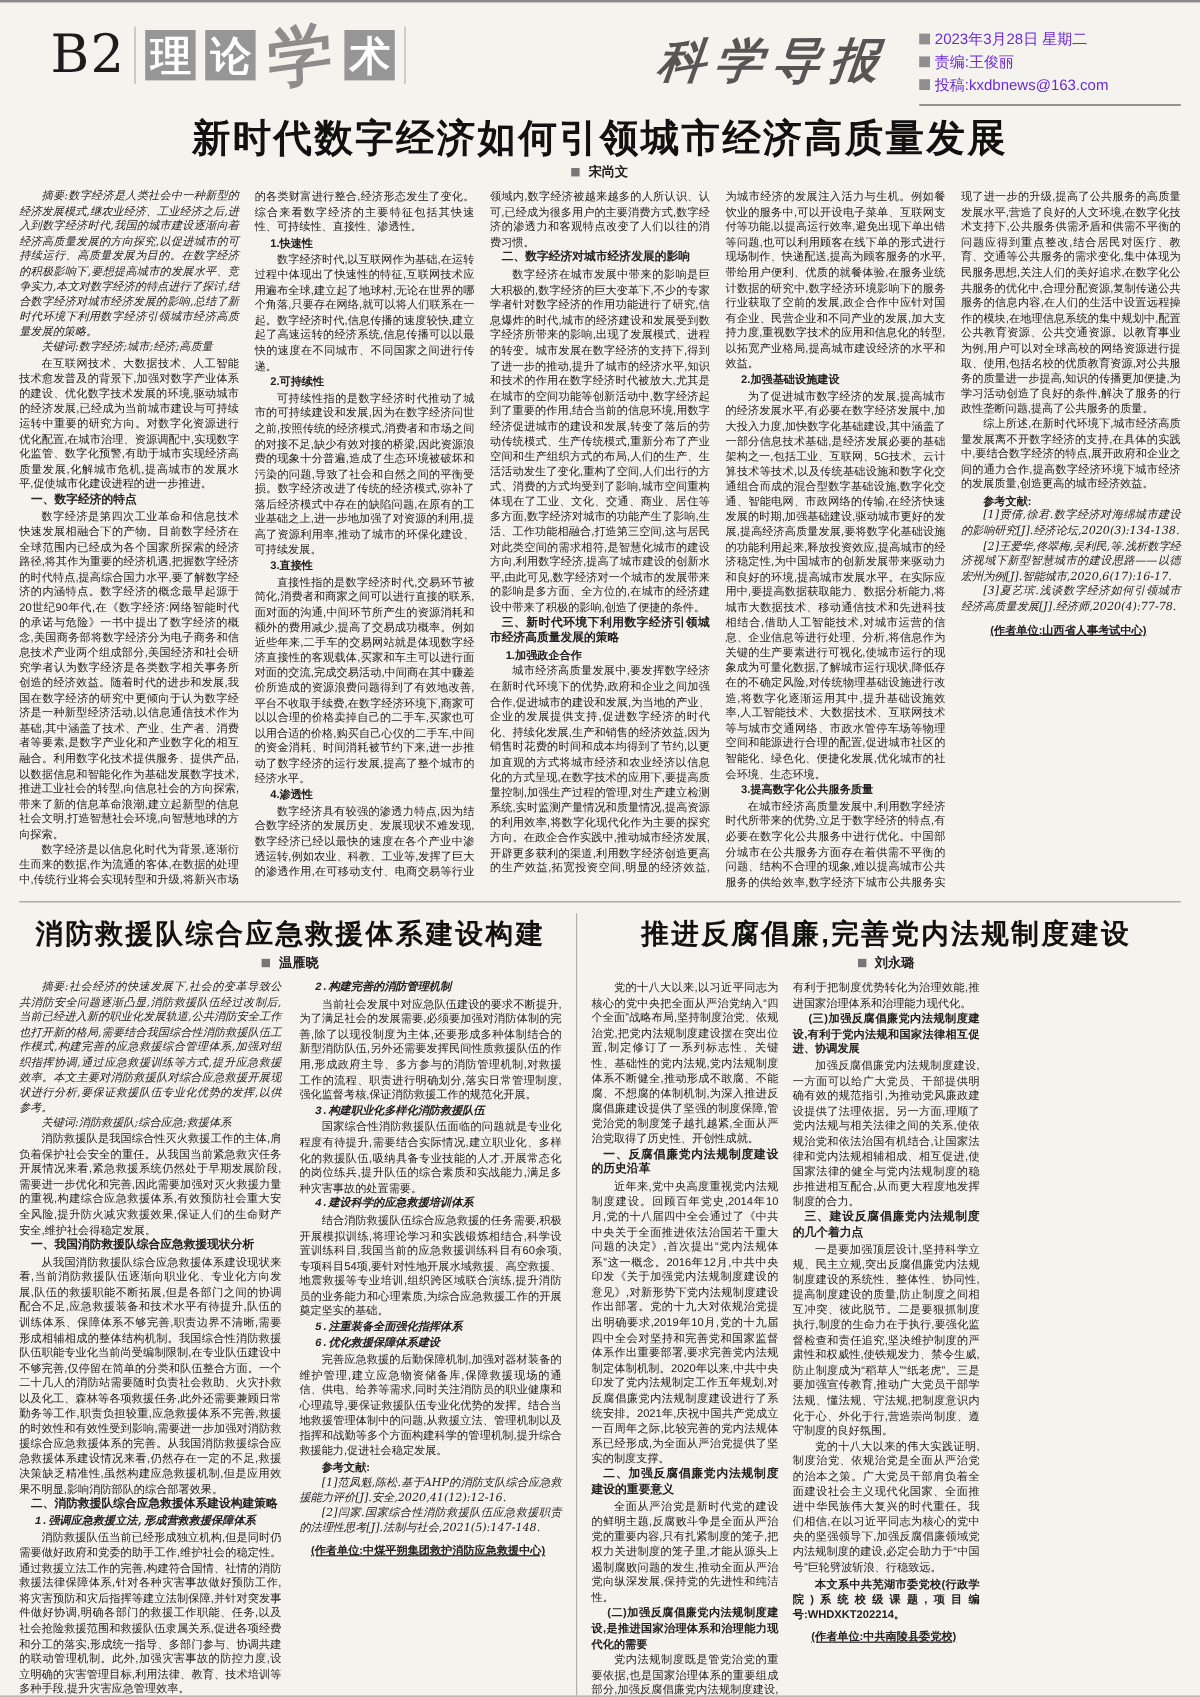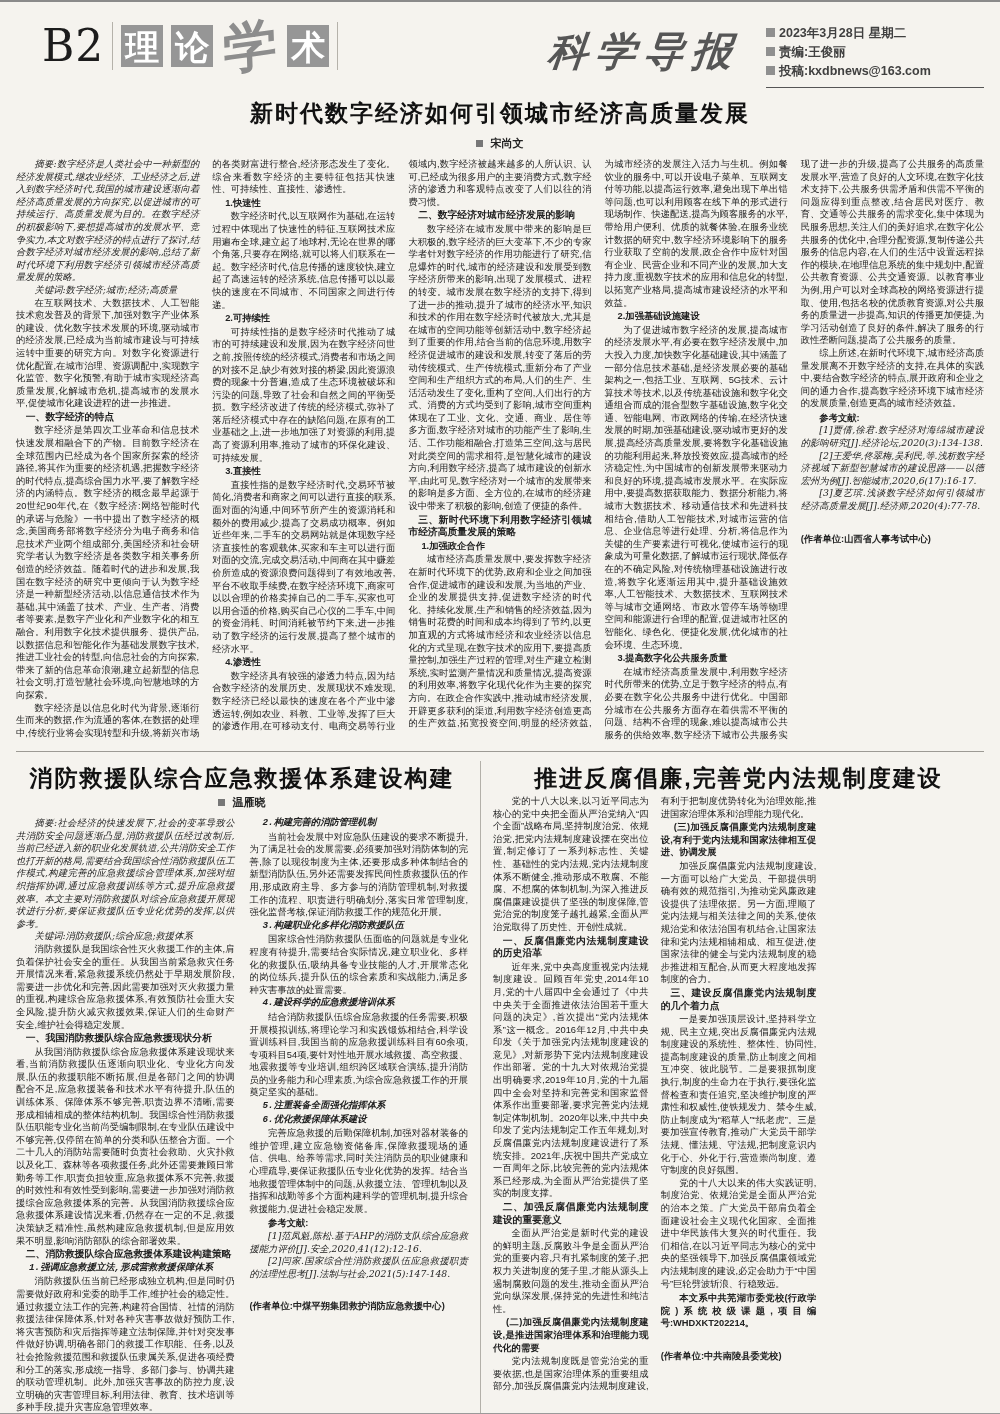--- a/index.html
+++ b/index.html
@@ -16,42 +16,42 @@
   .pageno{font-family:"DejaVu Serif",serif;font-weight:400;font-size:44px;line-height:52px;letter-spacing:1px;margin-left:26px;}
   .vsep{width:1px;height:48px;background:#b5b2aa;}
   .secbox{display:inline-block;width:42px;height:42px;background:#969696;color:#fff;
     font-size:34px;font-weight:900;text-align:center;line-height:44px;}
   .seccallig{display:inline-block;font-family:"DejaVu Serif",serif;font-size:54px;line-height:46px;
     color:#8d8d8d;font-weight:900;transform:rotate(-8deg) skewX(-6deg);margin:0 2px;}
   .hdr-right{display:flex;align-items:flex-start;gap:26px;padding-top:6px;}
   .masthead{font-family:"DejaVu Serif",serif;font-style:italic;font-weight:700;font-size:40px;
     color:#565656;letter-spacing:8px;transform:skewX(-6deg);line-height:58px;}
   .pubinfo{border-bottom:1.5px solid #555;padding:2px 2px 6px 0;min-width:216px;}
-  .pubinfo .line{font-size:12.5px;font-weight:700;color:#404040;line-height:19px;white-space:nowrap;}
+  .pubinfo .line{font-size:12.5px;font-weight:400;color:#6d28d9;line-height:19px;white-space:nowrap;}
   .sq{display:inline-block;width:9px;height:9px;background:#8f8f8f;margin-right:4px;}
   
   .art-title{font-weight:900;text-align:center;margin:6px 0 2px 0;letter-spacing:2px;color:#111;}
-  .t-big{font-size:23px;line-height:38px;font-family:Liberation Mono, monospace;}
+  .t-big{font-size:32px;line-height:38px;}
   .t-mid{font-size:23px;line-height:30px;}
   .byline{text-align:center;font-size:11px;font-weight:700;margin:2px 0 7px 0;color:#222;}
   .byline .sq{width:7px;height:7px;background:#777;}
   .body{column-fill:auto;font-size:9.3px;line-height:12.6px;text-align:justify;color:#222;}
   .cols5{column-count:5;column-gap:13px;height:584px;}
   .cols2{column-count:2;column-gap:15px;height:598px;}
   .cols3{column-count:3;column-gap:12px;height:598px;}
   .blk{margin:0;padding:0;}
   .b-para{text-indent:2em;}
   .b-abstract,.b-kw,.b-ref{font-family:"DejaVu Serif",serif;font-style:italic;text-indent:2em;}
   .b-kw{font-weight:400;}
   .b-h1{font-weight:900;text-indent:1em;font-size:9.8px;margin:1px 0;}
   .b-h2{font-weight:700;text-indent:1.4em;margin:1px 0;}
   .b-h2i{font-weight:700;font-style:italic;font-family:Liberation Mono, monospace;text-indent:1.4em;margin:1px 0;}
   .b-reftitle{font-weight:900;text-indent:2em;margin-top:2px;}
   .b-note{font-weight:700;text-indent:2em;margin-top:2px;}
-  .b-author{font-weight:900;text-align:left;padding-right:4px;margin-top:20px;}
+  .b-author{font-weight:900;text-align:center;padding-right:4px;margin-top:6px;text-decoration:underline;}
   
   .hdivider{border-top:1px solid #9c9a94;margin:9px 0 5px 0;}
   .bottom-row{display:flex;align-items:stretch;}
   .art-bl{width:452px;flex:none;}
   .vdivider{width:1px;background:#b3b0a9;margin:4px 12px 0 12px;flex:none;}
   .art-br{flex:1;min-width:0;}
 </style>
 </head>
 <body>
 
@@ -141,20 +141,21 @@
           <div class="blk b-ref">[1]范凤魁,陈松.基于AHP的消防支队综合应急救援能力评价[J].安全,2020,41(12):12-16.</div>
           <div class="blk b-ref">[2]闫家.国家综合性消防救援队伍应急救援职责的法理性思考[J].法制与社会,2021(5):147-148.</div>
           <div class="blk b-author">(作者单位:中煤平朔集团救护消防应急救援中心)</div>
         </div>
     </section>
 
     <div class="vdivider"></div>
 
     <section class="art-br">
       <h2 class="art-title t-mid">推进反腐倡廉,完善党内法规制度建设</h2>
+      <div class="byline"><span class="sq"></span> <span>刘永璐</span></div>
       <div class="body cols3">
           <div class="blk b-para">党的十八大以来,以习近平同志为核心的党中央把全面从严治党纳入“四个全面”战略布局,坚持制度治党、依规治党,把党内法规制度建设摆在突出位置,制定修订了一系列标志性、关键性、基础性的党内法规,党内法规制度体系不断健全,推动形成不敢腐、不能腐、不想腐的体制机制,为深入推进反腐倡廉建设提供了坚强的制度保障,管党治党的制度笼子越扎越紧,全面从严治党取得了历史性、开创性成就。</div>
           <div class="blk b-h1">一、反腐倡廉党内法规制度建设的历史沿革</div>
           <div class="blk b-para">近年来,党中央高度重视党内法规制度建设。回顾百年党史,2014年10月,党的十八届四中全会通过了《中共中央关于全面推进依法治国若干重大问题的决定》,首次提出“党内法规体系”这一概念。2016年12月,中共中央印发《关于加强党内法规制度建设的意见》,对新形势下党内法规制度建设作出部署。党的十九大对依规治党提出明确要求,2019年10月,党的十九届四中全会对坚持和完善党和国家监督体系作出重要部署,要求完善党内法规制定体制机制。2020年以来,中共中央印发了党内法规制定工作五年规划,对反腐倡廉党内法规制度建设进行了系统安排。2021年,庆祝中国共产党成立一百周年之际,比较完善的党内法规体系已经形成,为全面从严治党提供了坚实的制度支撑。</div>
           <div class="blk b-h1">二、加强反腐倡廉党内法规制度建设的重要意义</div>
           <div class="blk b-para">全面从严治党是新时代党的建设的鲜明主题,反腐败斗争是全面从严治党的重要内容,只有扎紧制度的笼子,把权力关进制度的笼子里,才能从源头上遏制腐败问题的发生,推动全面从严治党向纵深发展,保持党的先进性和纯洁性。</div>
           <div class="blk b-h2">(二)加强反腐倡廉党内法规制度建设,是推进国家治理体系和治理能力现代化的需要</div>
           <div class="blk b-para">党内法规制度既是管党治党的重要依据,也是国家治理体系的重要组成部分,加强反腐倡廉党内法规制度建设,有利于把制度优势转化为治理效能,推进国家治理体系和治理能力现代化。</div>
           <div class="blk b-h2">(三)加强反腐倡廉党内法规制度建设,有利于党内法规和国家法律相互促进、协调发展</div>
           <div class="blk b-para">加强反腐倡廉党内法规制度建设,一方面可以给广大党员、干部提供明确有效的规范指引,为推动党风廉政建设提供了法理依据。另一方面,理顺了党内法规与相关法律之间的关系,使依规治党和依法治国有机结合,让国家法律和党内法规相辅相成、相互促进,使国家法律的健全与党内法规制度的稳步推进相互配合,从而更大程度地发挥制度的合力。</div>

